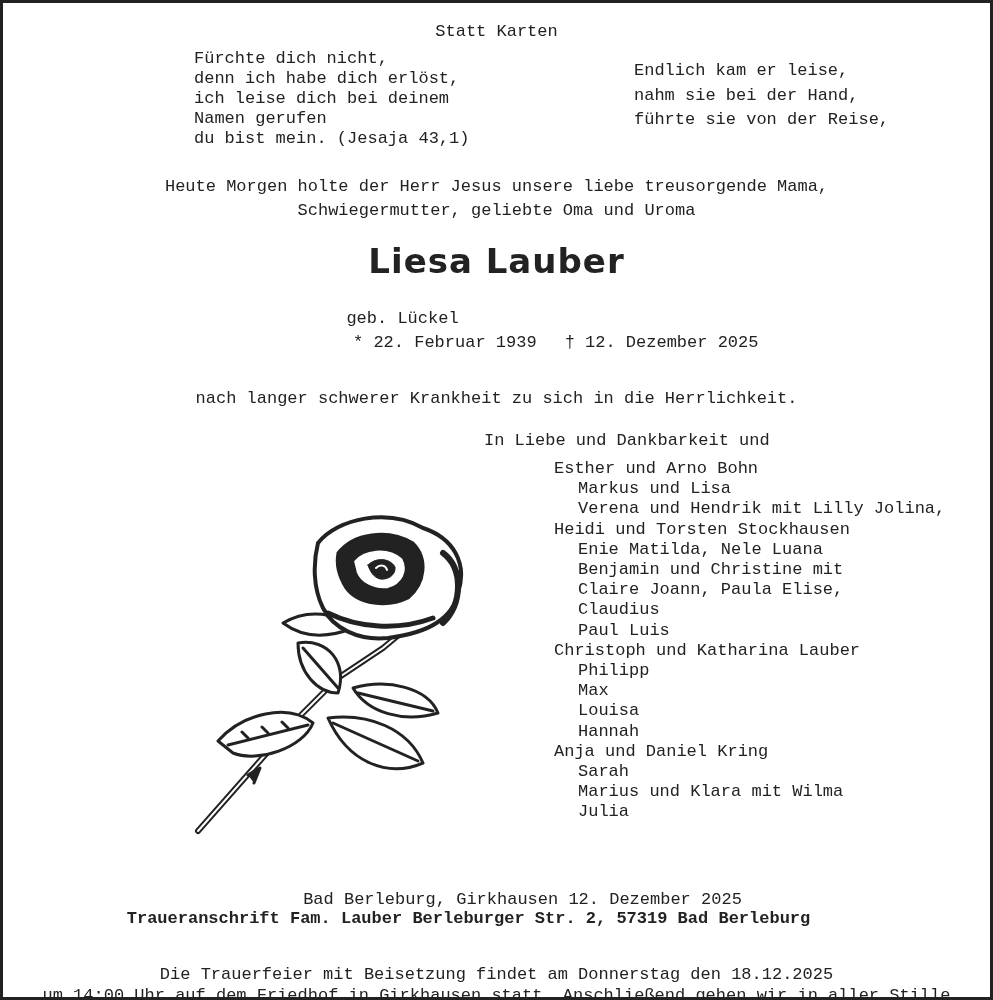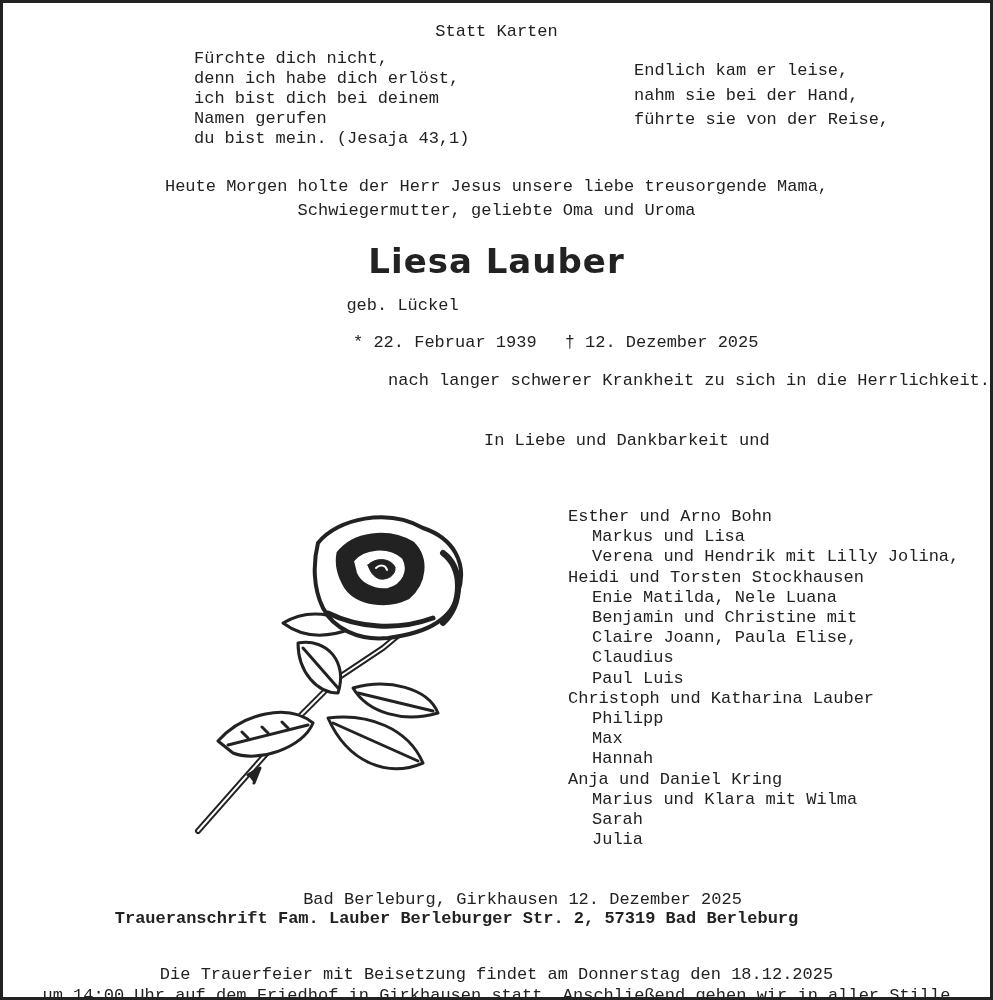--- a/index.html
+++ b/index.html
@@ -15,45 +15,45 @@
   .header { left: 0; width: 987px; top: 19px; }
   .verse-left { left: 191px; top: 46px; }
   .verse-right { left: 622px; top: 56px; margin-left: 9px; }
   .verse-right .line { line-height: 24.5px; }
   .intro { left: 0; width: 987px; top: 172px; line-height: 24px; }
   .name {
     left: 0; width: 987px; top: 238px;
     font-family: "DejaVu Sans", sans-serif; font-size: 34px; font-weight: bold;
     color: #222; letter-spacing: 1px; text-align: center;
   }
-  .maiden { left: 0; width: 799px; top: 293px; }
+  .maiden { left: 0; width: 799px; top: 306px; }
   .dates { left: 350px; top: 330px; }
   .dates span { display: inline-block; }
   .dates .gap { width: 28px; }
-  .closing { left: 0; width: 987px; top: 368px; text-align: right; }
+  .closing { left: 0; width: 987px; top: 386px; text-align: center; }
   .gratitude { left: 481px; top: 427px; line-height: 21px; }
-  .mourners { left: 551px; top: 504px; margin-left: 14px; }
+  .mourners { left: 551px; top: 456px; }
   .mourners .line { line-height: 20.2px; white-space: nowrap; }
   .mourners .indent { padding-left: 24px; }
   .rose { left: 185px; top: 510px; width: 320px; height: 325px; }
   .place { left: 0; width: 987px; top: 887px; margin-left: 26px; }
-  .address { left: 0; width: 907px; top: 906px; font-weight: bold; }
+  .address { left: 12px; width: 907px; top: 906px; font-weight: bold; }
   .service { left: 0; width: 987px; top: 940px; line-height: 21px; margin-top: 21px; }
 </style>
 </head>
 <body>
 
 <div class="page">
 
   <div class="abs serif header center">Statt Karten</div>
 
   <div class="abs serif verse-left">
     <div class="line">Fürchte dich nicht,</div>
     <div class="line">denn ich habe dich erlöst,</div>
-    <div class="line">ich bist dich bei deinem</div>
+    <div class="line">ich leise dich bei deinem</div>
     <div class="line">Namen gerufen</div>
     <div class="line">du bist mein. (Jesaja 43,1)</div>
   </div>
 
   <div class="abs serif verse-right">
     <div class="line">Endlich kam er leise,</div>
     <div class="line">nahm sie bei der Hand,</div>
     <div class="line">führte sie von der Reise,</div>
   </div>
 
@@ -82,24 +82,25 @@
     <div class="line indent">Verena und Hendrik mit Lilly Jolina,</div>
     <div class="line">Heidi und Torsten Stockhausen</div>
     <div class="line indent">Enie Matilda, Nele Luana</div>
     <div class="line indent">Benjamin und Christine mit</div>
     <div class="line indent">Claire Joann, Paula Elise,</div>
     <div class="line indent">Claudius</div>
     <div class="line indent">Paul Luis</div>
     <div class="line">Christoph und Katharina Lauber</div>
     <div class="line indent">Philipp</div>
     <div class="line indent">Max</div>
+    <div class="line indent">Louisa</div>
     <div class="line indent">Hannah</div>
     <div class="line">Anja und Daniel Kring</div>
+    <div class="line indent">Sarah</div>
     <div class="line indent">Marius und Klara mit Wilma</div>
-    <div class="line indent">Sarah</div>
     <div class="line indent">Julia</div>
   </div>
 
   <div class="abs rose">
     <svg width="320" height="325" viewBox="0 0 320 325" xmlns="http://www.w3.org/2000/svg">
       <g fill="none" stroke="#222" stroke-width="3" stroke-linejoin="round" stroke-linecap="round">
 
         <path d="M10 318 L70 250 L110 205 L150 165 L195 135 L225 110" stroke-width="6"></path>
         <path d="M10 318 L70 250 L110 205 L150 165 L195 135 L225 110" stroke="#fff" stroke-width="2"></path>
 

